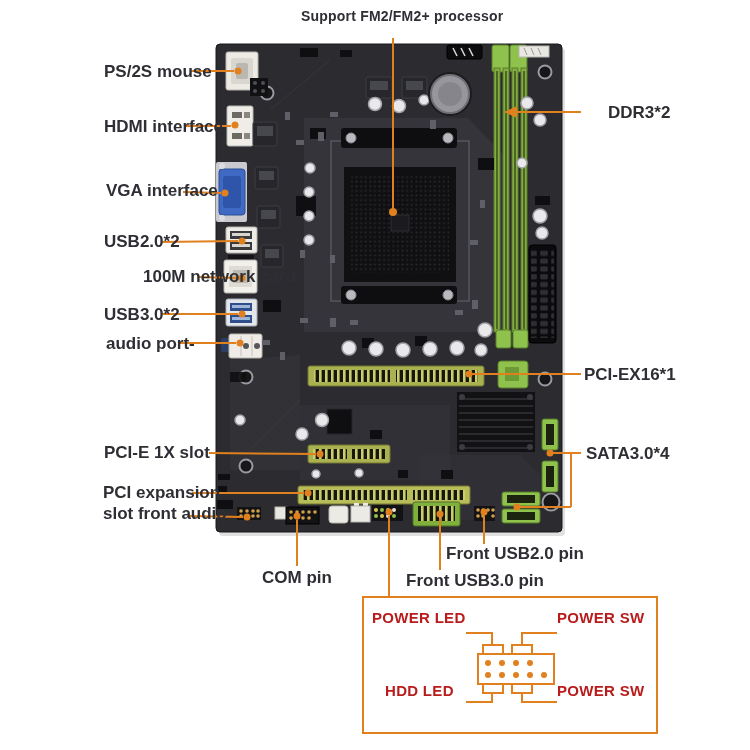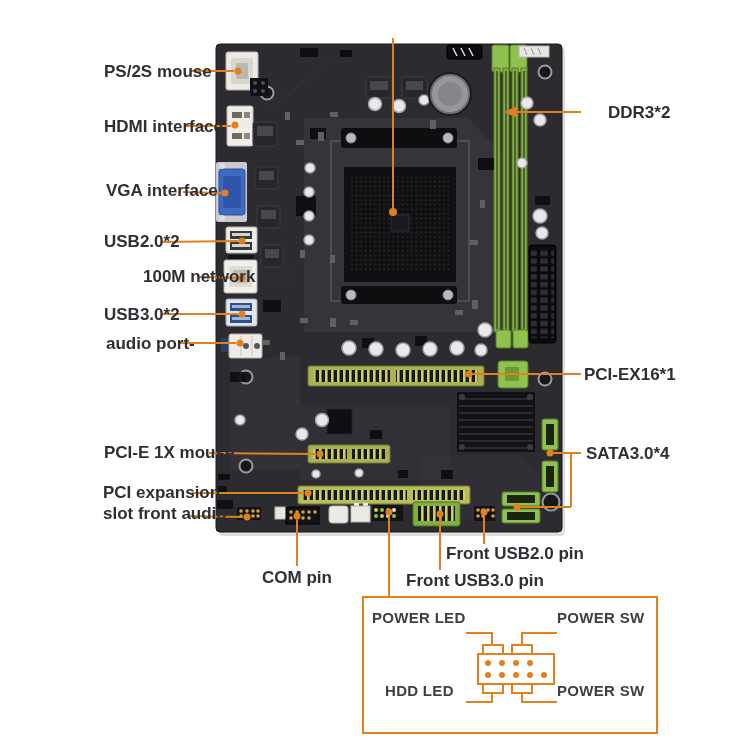--- a/index.html
+++ b/index.html
@@ -3,21 +3,21 @@
 <meta charset="utf-8">
 <style>
   html,body{margin:0;padding:0;background:#ffffff;}
   .canvas{position:relative;width:750px;height:750px;background:#ffffff;overflow:hidden;
           font-family:"Liberation Sans",sans-serif;}
   .board-svg{position:absolute;left:0;top:0;}
   .lbl{position:absolute;font-family:"Liberation Sans",sans-serif;font-weight:600;
        font-size:17px;color:#2e2e35;white-space:nowrap;line-height:16px;}
   .lbl-title{font-size:14px;letter-spacing:.2px;}
   .fp-lbl{position:absolute;font-family:"Liberation Sans",sans-serif;font-weight:700;
-          font-size:15px;color:#404040;white-space:nowrap;letter-spacing:.3px;}
+          font-size:15px;color:#b91c1c;white-space:nowrap;letter-spacing:.3px;}
   .lbl-com{width:72px;text-align:center;}
 </style>
 </head>
 <body>
 
 <div class="canvas">
 
 <svg class="board-svg" width="750" height="750" viewBox="0 0 750 750">
   <defs>
     <pattern id="cpins" width="4.6" height="4.6" patternUnits="userSpaceOnUse">
@@ -410,31 +410,32 @@
           <circle cx="530" cy="675" r="3"></circle>
       <circle cx="544" cy="675" r="3"></circle>
     </g>
     <path d="M466,633 H492 V645"></path>
     <path d="M557,633 H522 V645"></path>
     <path d="M466,702 H492 V693"></path>
     <path d="M557,702 H522 V693"></path>
   </g>
 </svg>
 
+<div class="lbl lbl-title" style="left:301px;top:8px;">Support FM2/FM2+ processor</div>
 <div class="lbl" style="left:104px;top:64px;">PS/2S mouse</div>
 <div class="lbl" style="left:104px;top:119px;">HDMI interface</div>
 <div class="lbl" style="left:106px;top:183px;">VGA interface</div>
 <div class="lbl" style="left:104px;top:234px;">USB2.0*2</div>
 <div class="lbl" style="left:103px;top:269px;margin-left:40px;">100M network card</div>
 <div class="lbl" style="left:104px;top:307px;">USB3.0*2</div>
 <div class="lbl" style="left:106px;top:336px;">audio port-</div>
 <div class="lbl" style="left:587px;top:105px;padding-left:21px;">DDR3*2</div>
 <div class="lbl" style="left:584px;top:367px;">PCI-EX16*1</div>
 <div class="lbl" style="left:586px;top:446px;">SATA3.0*4</div>
-<div class="lbl" style="left:104px;top:445px;">PCI-E 1X mouse</div>
+<div class="lbl" style="left:104px;top:445px;">PCI-E 1X slot</div>
 <div class="lbl" style="left:103px;top:485px;">PCI expansion</div>
 <div class="lbl" style="left:103px;top:506px;">slot front audio</div>
 <div class="lbl lbl-com" style="left:261px;top:570px;">COM pin</div>
 <div class="lbl" style="left:406px;top:573px;">Front USB3.0 pin</div>
 <div class="lbl" style="left:446px;top:546px;">Front USB2.0 pin</div>
 
 <div class="fp-lbl" style="left:372px;top:609px;">POWER LED</div>
 <div class="fp-lbl" style="left:557px;top:609px;">POWER SW</div>
 <div class="fp-lbl" style="left:385px;top:682px;">HDD LED</div>
 <div class="fp-lbl" style="left:557px;top:682px;">POWER SW</div>

